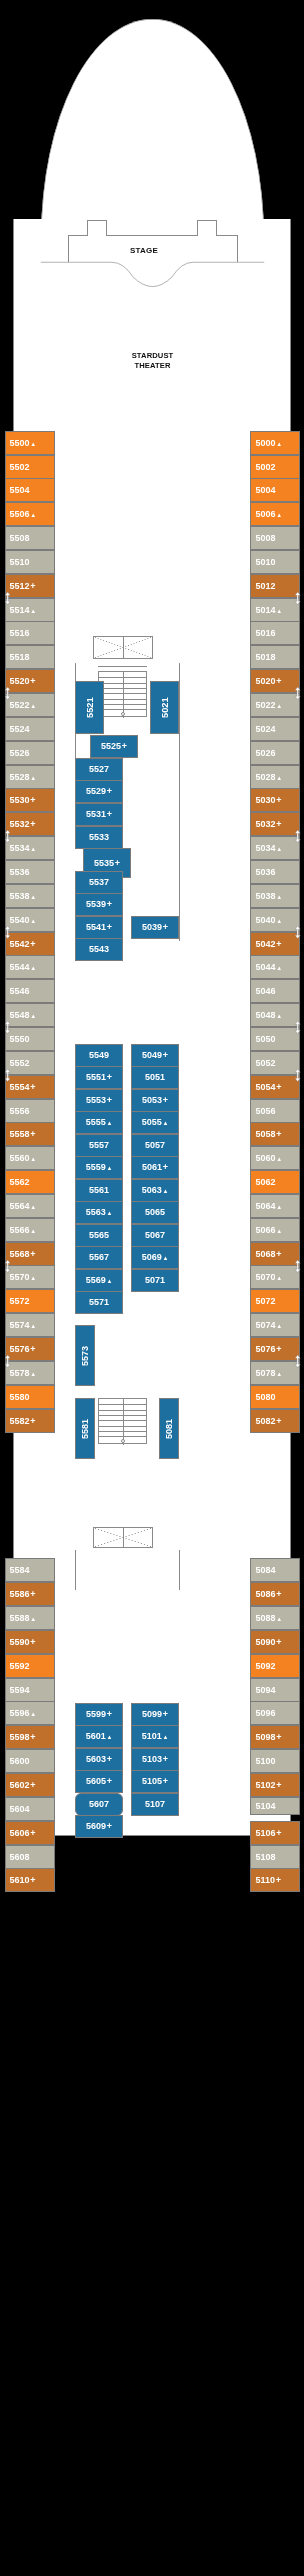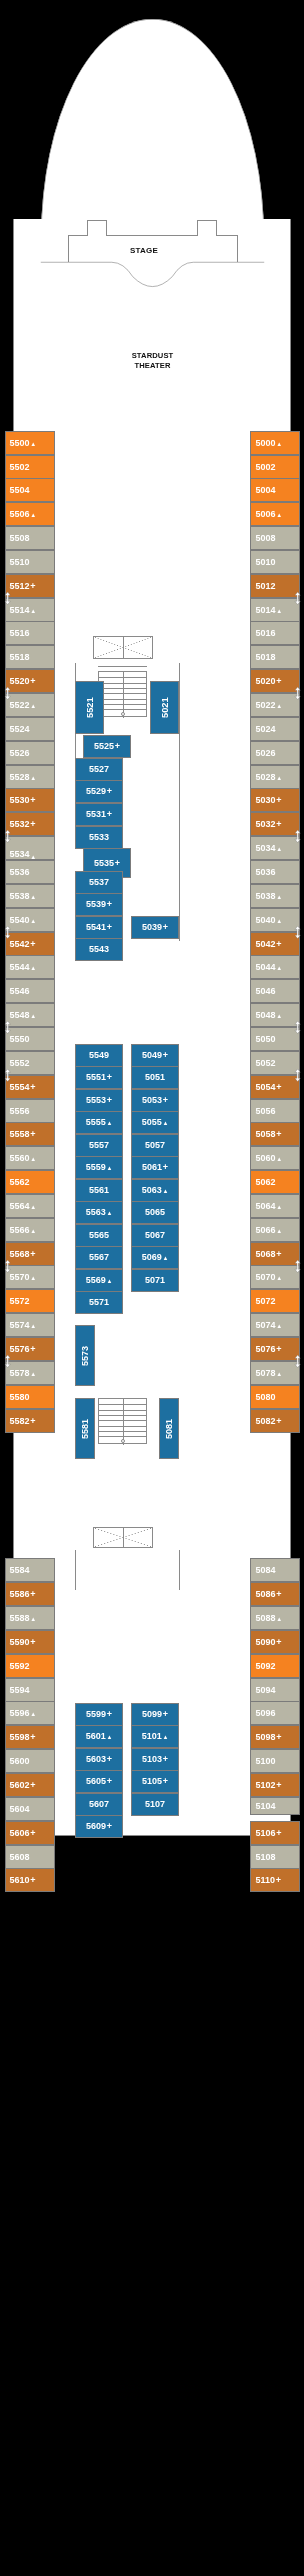--- a/index.html
+++ b/index.html
@@ -187,21 +187,21 @@
       </div>
       <div class="cell c-brown L" style="left: 5.3px; top: 812px; width: 50px; height: 24px; font-size: 9px;">
         <span>5532</span>
         <span class="sup" style="font-size: 9px; top: 0px;">+</span>
       </div>
       <span class="conn" style="position: absolute; left: 4px; top: 830px; z-index: 5;">
         <svg width="7.3" height="12.6" viewBox="0 0 11 19">
           <path d="M5.5 0 L9.5 5 H6.6 V14 H9.5 L5.5 19 L1.5 14 H4.4 V5 H1.5 Z" fill="#fff" stroke="#6a6a6a" stroke-width=".5"></path>
         </svg>
       </span>
-      <div class="cell c-gray L" style="left: 5.3px; top: 836px; width: 50px; height: 24px; font-size: 9px; align-items: flex-end;">
+      <div class="cell c-gray L" style="left: 5.3px; top: 836px; width: 50px; height: 24px; font-size: 9px;">
         <span>5534</span>
         <span class="sup">▲</span>
       </div>
       <div class="cell c-gray L" style="left: 5.3px; top: 860px; width: 50px; height: 24px; font-size: 9px;">
         <span>5536</span>
       </div>
       <div class="cell c-gray L" style="left: 5.3px; top: 884px; width: 50px; height: 24px; font-size: 9px;">
         <span>5538</span>
         <span class="sup">▲</span>
       </div>
@@ -604,21 +604,21 @@
       <div class="cell c-gray R" style="left: 250px; top: 1845px; width: 50px; height: 24px; font-size: 9px;">
         <span>5108</span>
       </div>
       <div class="cell c-brown R" style="left: 250px; top: 1868px; width: 50px; height: 24px; font-size: 9px;">
         <span>5110</span>
         <span class="sup" style="font-size: 9px; top: 0px;">+</span>
       </div>
     </div>
   <div id="col-ipu">
       <div class="cell c-blue vert" style="left: 75px; top: 681px; width: 29px; height: 53px; font-size: 9.3px;">5521</div>
-      <div class="cell c-blue C" style="left: 83px; top: 735px; width: 48px; height: 22.5px; font-size: 9px;">
+      <div class="cell c-blue C" style="left: 90px; top: 735px; width: 48px; height: 22.5px; font-size: 9px;">
         <span>5525</span>
         <span class="sup" style="font-size: 9px; top: 0px;">+</span>
       </div>
       <div class="cell c-blue C" style="left: 75px; top: 758px; width: 48px; height: 22.5px; font-size: 9px;">
         <span>5527</span>
       </div>
       <div class="cell c-blue C" style="left: 75px; top: 780px; width: 48px; height: 22.5px; font-size: 9px;">
         <span>5529</span>
         <span class="sup" style="font-size: 9px; top: 0px;">+</span>
       </div>
@@ -702,21 +702,21 @@
         <span class="sup">▲</span>
       </div>
       <div class="cell c-blue C" style="left: 75px; top: 1748px; width: 48px; height: 22.5px; font-size: 9px;">
         <span>5603</span>
         <span class="sup" style="font-size: 9px; top: 0px;">+</span>
       </div>
       <div class="cell c-blue C" style="left: 75px; top: 1770px; width: 48px; height: 22.5px; font-size: 9px;">
         <span>5605</span>
         <span class="sup" style="font-size: 9px; top: 0px;">+</span>
       </div>
-      <div class="cell c-blue C" style="left: 75px; top: 1793px; width: 48px; height: 22.5px; font-size: 9px;">
+      <div class="cell c-blue C" style="left: 75px; top: 1793px; width: 48px; height: 22.5px; font-size: 9px; border-radius: 6px;">
         <span>5607</span>
       </div>
       <div class="cell c-blue C" style="left: 75px; top: 1815px; width: 48px; height: 22.5px; font-size: 9px;">
         <span>5609</span>
         <span class="sup" style="font-size: 9px; top: 0px;">+</span>
       </div>
     </div>
   <div id="col-isu">
       <div class="cell c-blue vert" style="left: 150px; top: 681px; width: 29px; height: 53px; font-size: 9.3px;">5021</div>
       <div class="cell c-blue C" style="left: 131px; top: 916px; width: 48px; height: 22.5px; font-size: 9px;">

